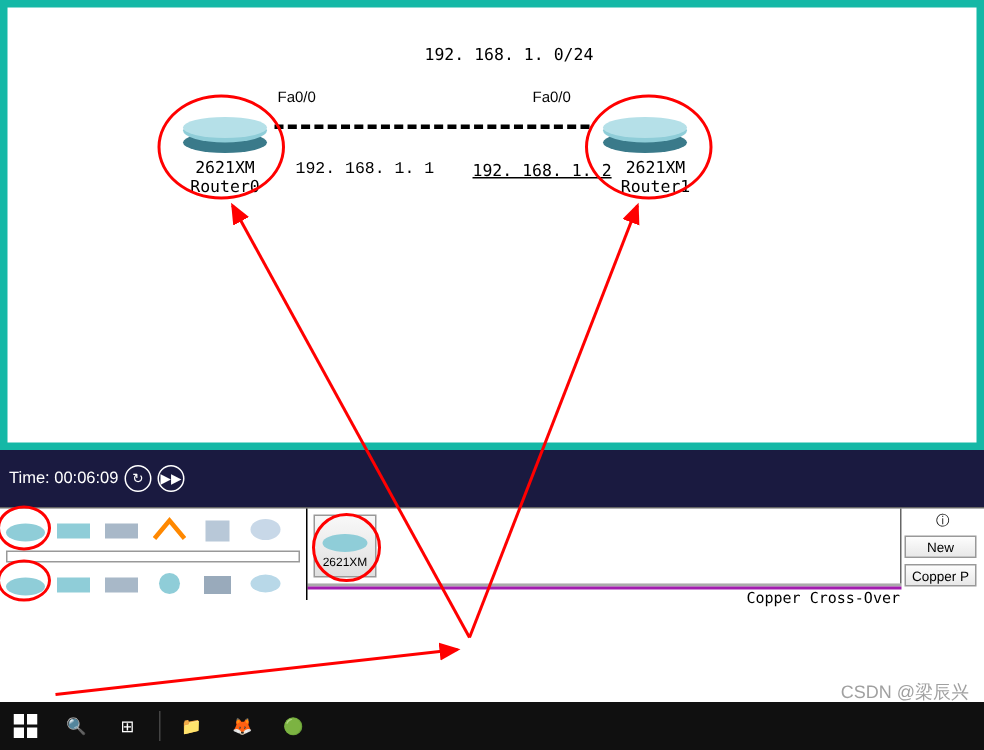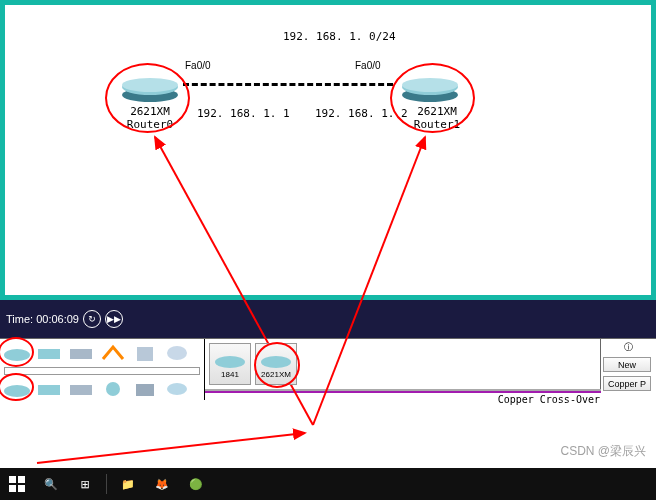--- a/index.html
+++ b/index.html
@@ -19,56 +19,56 @@
   .category-panel { width: 205px; border-right: 1px solid #000; position: relative; }
   .cat-row { display: flex; padding: 2px; gap: 2px; }
   .cat-icon { width: 30px; height: 24px; display: flex; align-items: center; justify-content: center; }
   .device-list { flex: 1; display: flex; align-items: flex-start; padding: 4px; gap: 4px; position: relative; border-right: 1px solid #666; }
   .device-item { width: 42px; height: 42px; border: 1px solid #999; background: linear-gradient(#f8f8f8,#e0e0e0); display: flex; flex-direction: column; align-items: center; justify-content: center; font-size: 8px; }
   .device-item .dicon { width: 34px; height: 20px; }
   .right-panel { width: 55px; padding: 2px; font-size: 9px; }
   .right-panel button { width: 48px; height: 15px; font-size: 9px; margin: 2px 0; background: linear-gradient(#fdfdfd,#e8e8e8); border: 1px solid #999; }
   .cable-label { font-size: 10px; text-align: right; border-top: 2px solid #a21caf; padding: 1px; font-family: monospace; }
   .hscroll { height: 14px; background: #efefef; border: 1px solid #aaa; }
-  .watermark { position: absolute; bottom: 40px; right: 10px; color: rgba(120,120,120,.7); font-size: 12px; }
+  .watermark { position: absolute; bottom: 30px; right: 10px; color: rgba(120,120,120,.7); font-size: 12px; }
   .taskbar { position: absolute; bottom: 0; left: 0; width: 100%; height: 32px; background: #101010; display: flex; align-items: center; }
   .taskbar .tb { width: 34px; height: 32px; display: flex; align-items: center; justify-content: center; color: #fff; }
   .sep { width: 1px; height: 20px; background: #444; margin: 0 4px; }
 </style>
 </head>
 <body>
 
 <div class="canvas">
   <div class="ip-label" style="left:278px; top:25px;">192. 168. 1. 0/24</div>
 
   <div class="router" style="left:115px; top:68px;">
     <svg viewBox="0 0 60 30">
         <ellipse cx="30" cy="22" rx="28" ry="7" fill="#3a7a8a"></ellipse>
         <ellipse cx="30" cy="14" rx="28" ry="8" fill="#8fcdd8"></ellipse>
         <ellipse cx="30" cy="12" rx="28" ry="7" fill="#b5e0e8"></ellipse>
       </svg>
   </div>
   <div class="router-label" style="left:108px; top:100px; width:74px;">2621XM
 Router0</div>
   <div class="port-label" style="left:180px; top:55px;">Fa0/0</div>
-  <div class="ip-label" style="left:192px; top:102px;">192. 168. 1. 1</div>
+  <div class="ip-label" style="left:192px; top:102px;font-family:Liberation Mono, monospace;">192. 168. 1. 1</div>
 
   <div class="dashed-line" style="left:178px; top:78px; width:210px;"></div>
 
   <div class="router" style="left:395px; top:68px;">
     <svg viewBox="0 0 60 30">
         <ellipse cx="30" cy="22" rx="28" ry="7" fill="#3a7a8a"></ellipse>
         <ellipse cx="30" cy="14" rx="28" ry="8" fill="#8fcdd8"></ellipse>
         <ellipse cx="30" cy="12" rx="28" ry="7" fill="#b5e0e8"></ellipse>
       </svg>
   </div>
   <div class="router-label" style="left:395px; top:100px; width:74px;">2621XM
 Router1</div>
   <div class="port-label" style="left:350px; top:55px;">Fa0/0</div>
-  <div class="ip-label" style="left:310px; top:102px;">192. 168. 1. 2</div>
+  <div class="ip-label" style="left:310px; top:102px;text-decoration:underline;">192. 168. 1. 2</div>
 
   <div class="circle-annot" style="left:100px; top:58px; width:85px; height:70px;"></div>
   <div class="circle-annot" style="left:385px; top:58px; width:85px; height:70px;"></div>
 
   <svg class="arrow-line" style="left:0; top:0;" width="656" height="470">
     <defs>
         <marker id="ah" markerWidth="8" markerHeight="8" refX="6" refY="3" orient="auto">
           <path d="M0,0 L7,3 L0,6 Z" fill="red"></path>
         </marker>
       </defs>
@@ -150,26 +150,20 @@
           <svg width="28" height="20">
             <ellipse cx="14" cy="10" rx="10" ry="6" fill="#b8d8e8"></ellipse>
           </svg>
         </div>
     </div>
     <div class="circle-annot" style="left:-2px; top:-2px; width:36px; height:30px;"></div>
     <div class="circle-annot" style="left:-2px; top:34px; width:36px; height:28px;"></div>
   </div>
   <div style="flex:1; display:flex; flex-direction:column;">
     <div class="device-list">
-      <div class="device-item">
-        <svg class="dicon" viewBox="0 0 34 20">
-            <ellipse cx="17" cy="12" rx="15" ry="6" fill="#8fcdd8"></ellipse>
-          </svg>
-        <span>1841</span>
-      </div>
       <div class="device-item" style="position:relative;">
         <svg class="dicon" viewBox="0 0 34 20">
             <ellipse cx="17" cy="12" rx="15" ry="6" fill="#8fcdd8"></ellipse>
           </svg>
         <span>2621XM</span>
         <div class="circle-annot" style="left:-2px; top:-2px; width:46px; height:46px;"></div>
       </div>
     </div>
     <div class="hscroll"></div>
     <div class="cable-label">Copper Cross-Over</div>

